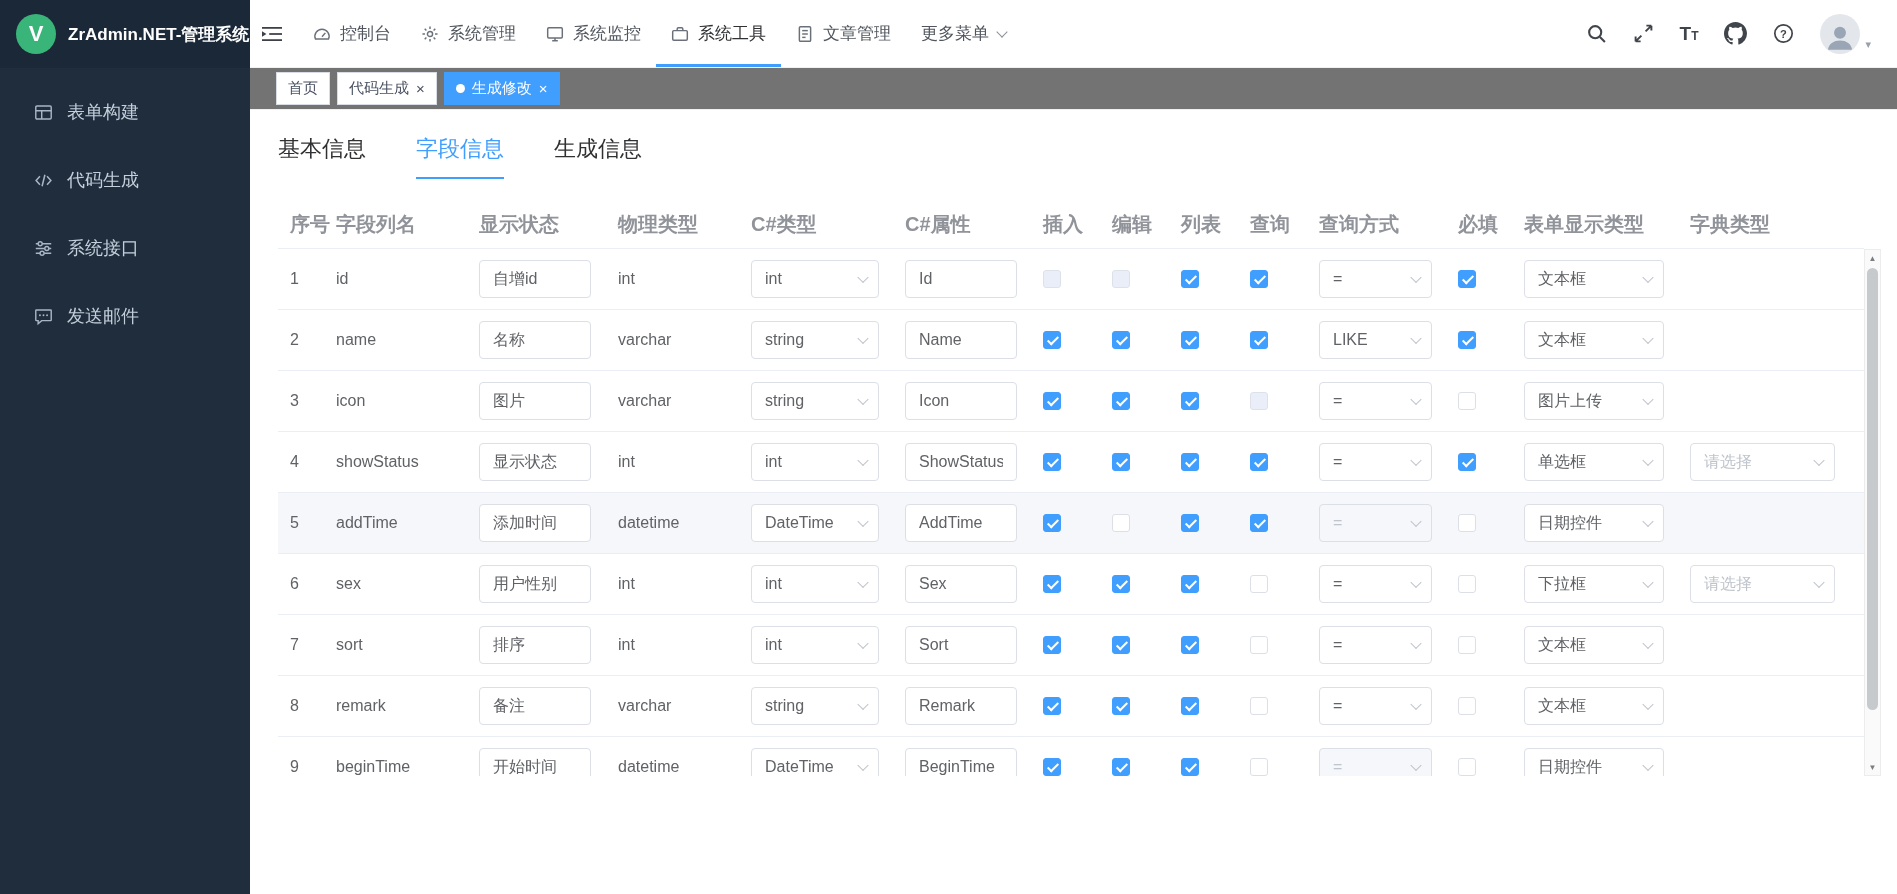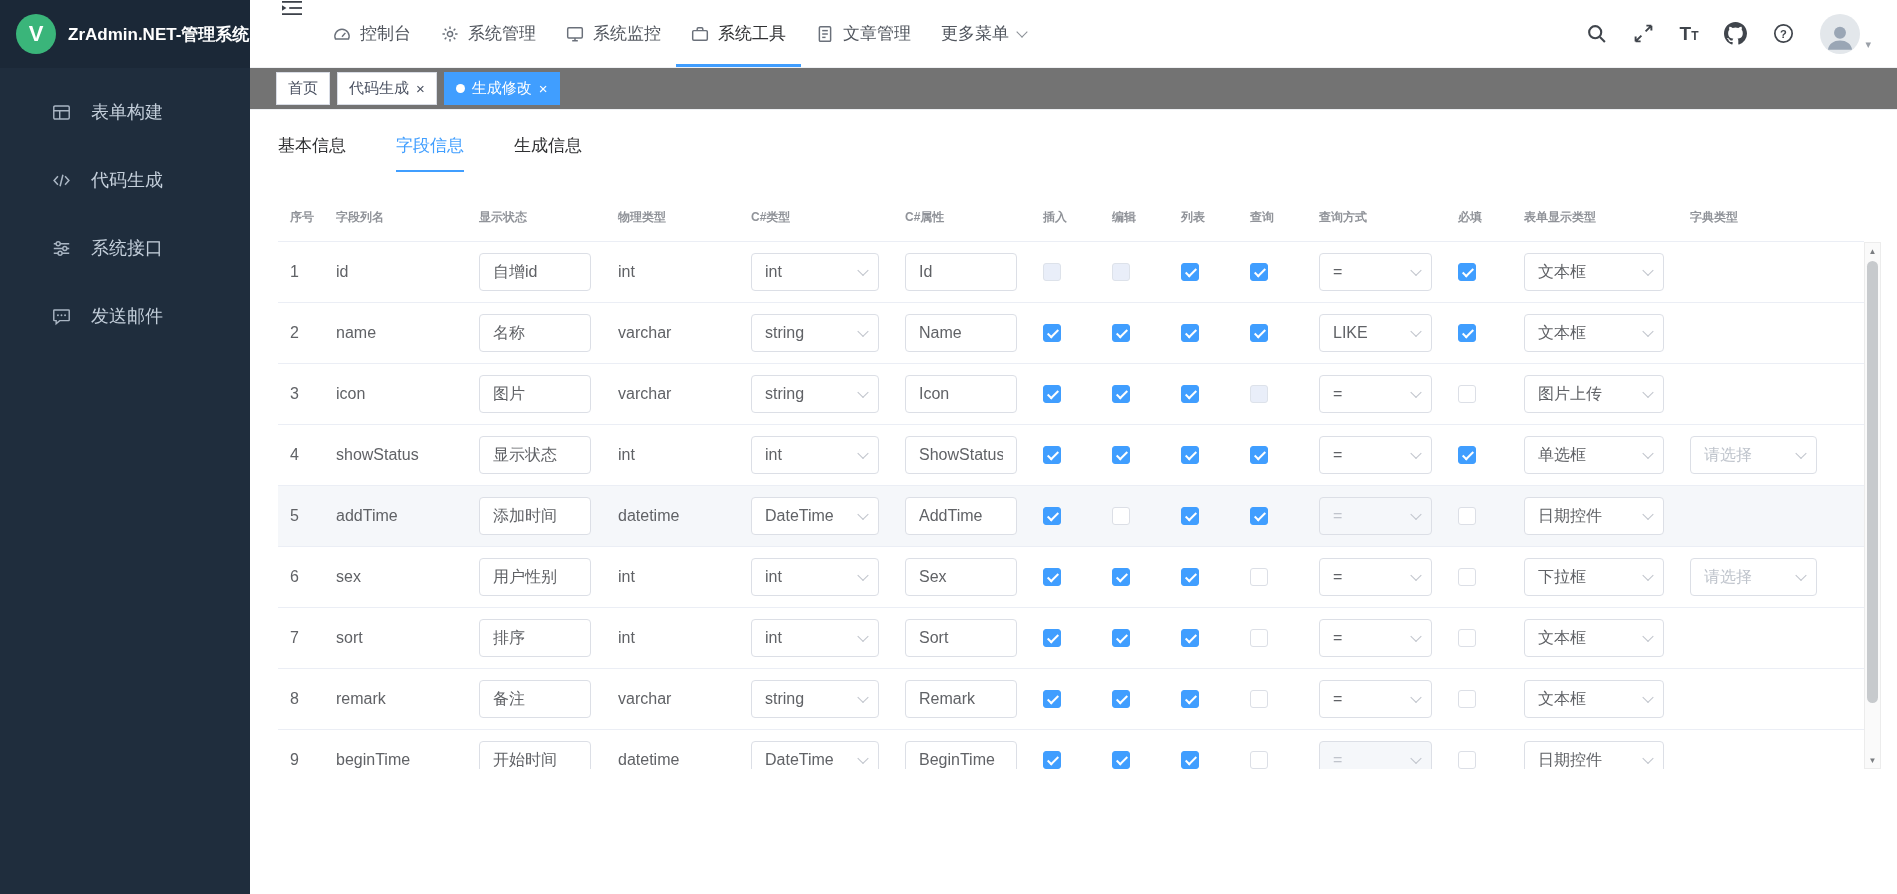--- a/index.html
+++ b/index.html
@@ -5,25 +5,25 @@
 *{margin:0;padding:0;box-sizing:border-box}
 html,body{width:1897px;height:894px;overflow:hidden}
 body{font-family:"Liberation Sans","DejaVu Sans",sans-serif;background:#fff;color:#303133}
 .app{display:flex;width:1897px;height:894px}
 
 .sidebar{width:250px;background:#1f2d3d;flex-shrink:0;display:flex;flex-direction:column}
 .logo{height:68px;display:flex;align-items:center;gap:12px;padding-left:16px;background:#1b2837;cursor:pointer;flex-shrink:0}
 .logo-circle{width:40px;height:40px;border-radius:50%;background:#3ab57a;color:#fff;font-weight:bold;font-size:22px;display:flex;align-items:center;justify-content:center;flex-shrink:0}
 .logo-title{color:#fff;font-size:17px;font-weight:bold;white-space:nowrap}
 .side-menu{padding-top:10px}
-.side-item{height:68px;display:flex;align-items:center;gap:20px;padding-left:52px;color:#c4cfdb;font-size:18px;cursor:pointer}
+.side-item{height:68px;display:flex;align-items:center;gap:14px;padding-left:34px;color:#c4cfdb;font-size:18px;cursor:pointer}
 .side-item .icon{display:inline-flex;color:#a9b5c3}
 
 .main{flex:1;display:flex;flex-direction:column;min-width:0}
-.topbar{height:68px;display:flex;padding:0 26px 0 32px;border-bottom:1px solid #f0f1f3;background:#fff;flex-shrink:0}
+.topbar{height:68px;display:flex;align-items:center;padding:0 26px 0 12px;border-bottom:1px solid #f0f1f3;background:#fff;flex-shrink:0}
 .hamburger{color:#3c4149;margin-right:16px;cursor:pointer;display:inline-flex}
 .topnav{display:flex;height:100%;align-items:stretch}
 .tn-item{display:flex;align-items:center;gap:9px;padding:3px 15px 0 15px;font-size:17px;color:#51565e;cursor:pointer;border-bottom:3px solid transparent;white-space:nowrap}
 .tn-item .icon{display:inline-flex;color:#6a707a}
 .tn-item.active{border-bottom-color:#409eff;color:#303133}
 .tn-chev{width:8px;height:8px;border-right:1.5px solid #8b9097;border-bottom:1.5px solid #8b9097;transform:rotate(45deg);margin-top:-4px}
 .topbar-right{margin-left:auto;display:flex;align-items:center;gap:26px}
 .tb-icon{color:#40454c;cursor:pointer;display:inline-flex;align-items:center}
 .fontsize-glyph{font-weight:bold;font-size:19px;line-height:1}
 .fontsize-glyph small{font-size:12px;font-weight:bold}
@@ -32,44 +32,44 @@
 .av-chev{color:#9aa0a8;font-size:11px;padding-bottom:3px}
 
 .tagbar{height:42px;background:#737373;border-bottom:1px solid #eef0f3;display:flex;align-items:center;padding-left:26px;gap:7px;flex-shrink:0}
 .tag{height:33px;display:inline-flex;align-items:center;padding:0 11px;background:#fff;border:1px solid #d8dce5;color:#495060;font-size:15px;cursor:pointer;gap:7px;white-space:nowrap}
 .tag.active{background:#409eff;border-color:#409eff;color:#fff}
 .tag .dot{width:9px;height:9px;border-radius:50%;background:#fff;flex-shrink:0}
 .tag-x{font-size:15px;line-height:1;cursor:pointer}
 
 .content{flex:1;background:#fff;padding:24px 16px 0 28px;position:relative;min-height:0}
 .ctabs{display:flex;gap:50px;margin-bottom:22px}
-.ctab{font-size:17px;color:#303133;padding-bottom:13px;cursor:pointer;border-bottom:2px solid transparent}
+.ctab{font-size:22px;color:#303133;padding-bottom:13px;cursor:pointer;border-bottom:2px solid transparent}
 .ctab.active{color:#409eff;border-bottom-color:#409eff}
 
 .table-wrap{position:relative;padding-right:17px}
 .t-header{display:flex;align-items:center;height:48px;border-bottom:1px solid #ebeef5}
-.hc{font-size:12px;color:#909399;font-weight:bold;white-space:nowrap}
+.hc{font-size:20px;color:#909399;font-weight:bold;white-space:nowrap}
 .t-body{height:527px;overflow:hidden}
 .trow{display:flex;align-items:center;height:61px;border-bottom:1px solid #ebeef5;font-size:16px;color:#606266}
 .trow.hl{background:#f5f7fa}
 .tc{display:flex;align-items:center;flex-shrink:0}
 .c-index{width:58px;padding-left:12px}
 .c-colname{width:143px}
 .c-desc{width:139px}
 .c-ptype{width:133px}
 .c-cstype{width:154px}
 .c-csprop{width:138px}
 .c-chk{width:69px}
 .c-qm{width:139px}
 .c-req{width:66px}
 .c-disp{width:166px}
 .c-dict{width:160px}
 .inp{width:112px;height:38px;border:1px solid #dcdfe6;border-radius:4px;padding:0 13px;font-size:16px;color:#606266;font-family:inherit;outline:none;background:#fff;white-space:nowrap;overflow:hidden}
 .sel{height:38px;border:1px solid #dcdfe6;border-radius:4px;background:#fff;display:flex;align-items:center;padding:0 26px 0 13px;position:relative;cursor:pointer}
-.sel.w128{width:128px}.sel.w113{width:113px}.sel.w140{width:140px}.sel.w137{width:127px}
+.sel.w128{width:128px}.sel.w113{width:113px}.sel.w140{width:140px}.sel.w137{width:145px}
 .sel-txt{font-size:16px;color:#606266;white-space:nowrap;overflow:hidden}
 .sel-txt.ph{color:#bfc4cc}
 .sel.dis{background:#f5f7fa;cursor:not-allowed}
 .sel.dis .sel-txt{color:#c0c4cc}
 .chev{position:absolute;right:11px;top:50%;width:8px;height:8px;border-right:1.5px solid #c0c4cc;border-bottom:1.5px solid #c0c4cc;transform:translateY(-70%) rotate(45deg)}
 .cb{width:18px;height:18px;border-radius:3px;border:1px solid #dcdfe6;background:#fff;position:relative;cursor:pointer;display:inline-block;flex-shrink:0}
 .cb.checked{background:#409eff;border-color:#409eff}
 .cb.checked::after{content:"";position:absolute;left:5.5px;top:2px;width:4px;height:9px;border:solid #fff;border-width:0 2px 2px 0;transform:rotate(45deg)}
 .cb.disabled{background:#e9eef9;border-color:#dde2ea;cursor:not-allowed}
 

